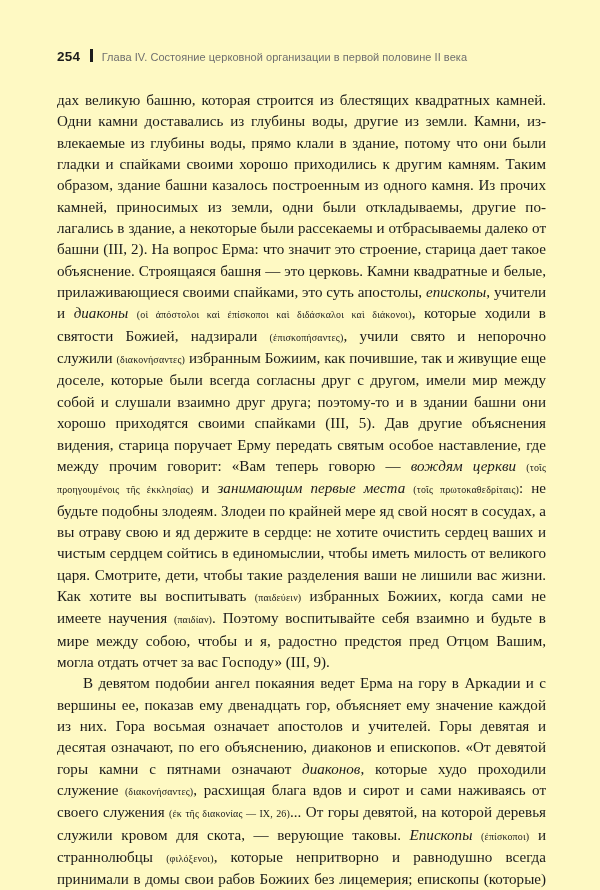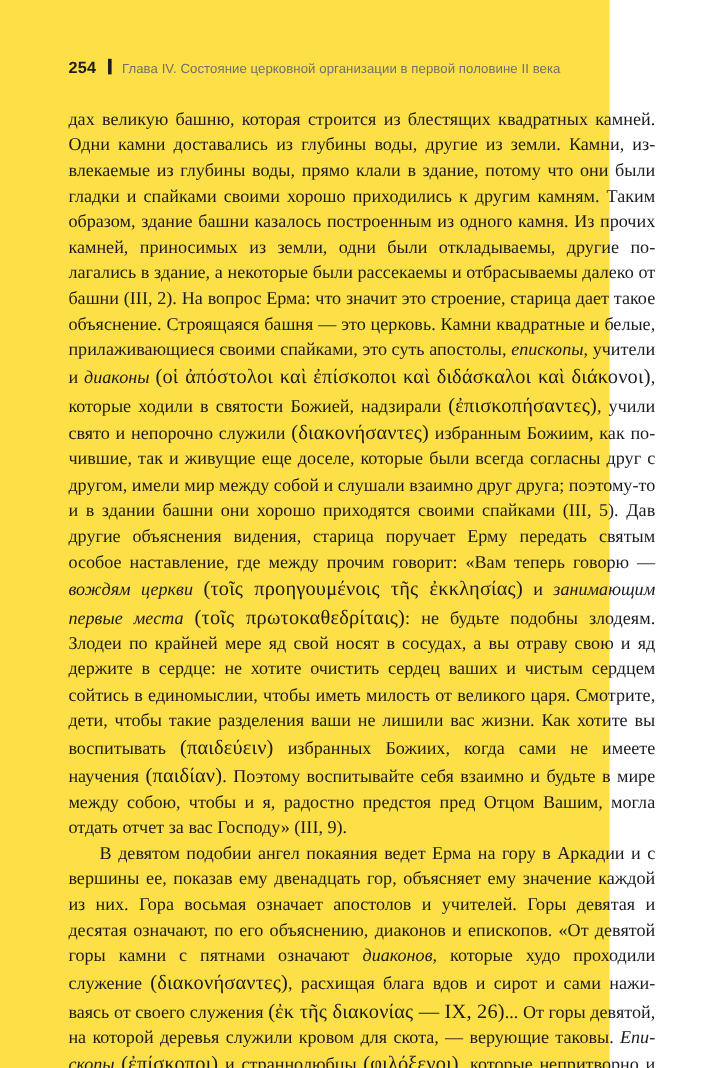--- a/index.html
+++ b/index.html
@@ -12,23 +12,23 @@
     width: 600px;
     height: 890px;
     overflow: hidden;
     font-family: "Liberation Serif", "DejaVu Serif", serif;
     color: #1a1a1a;
     -webkit-font-smoothing: antialiased;
   }
 
   .page {
     position: relative;
-    width: 508px;
+    width: 600px;
     height: 890px;
-    background: #fde047;
+    background: #fef9c3;
     box-sizing: border-box;
   }
 
   
   .running-head {
     position: absolute;
     left: 57px;
     top: 48px;
     width: 488px;
     height: 22px;
@@ -79,21 +79,21 @@
     color: #1a1a1a;
   }
   .para + .para {
     text-indent: 26px;
   }
   .para i, .para em {
   }
   .gk {
     font-family: "Liberation Serif", "DejaVu Serif", serif;
     font-style: normal;
-    font-size: 17px;
+    font-size: 10px;
     letter-spacing: 0.15px;
   }
   
 </style>
 </head>
 <body>
 
 <div class="page">
 
   <div class="running-head">

